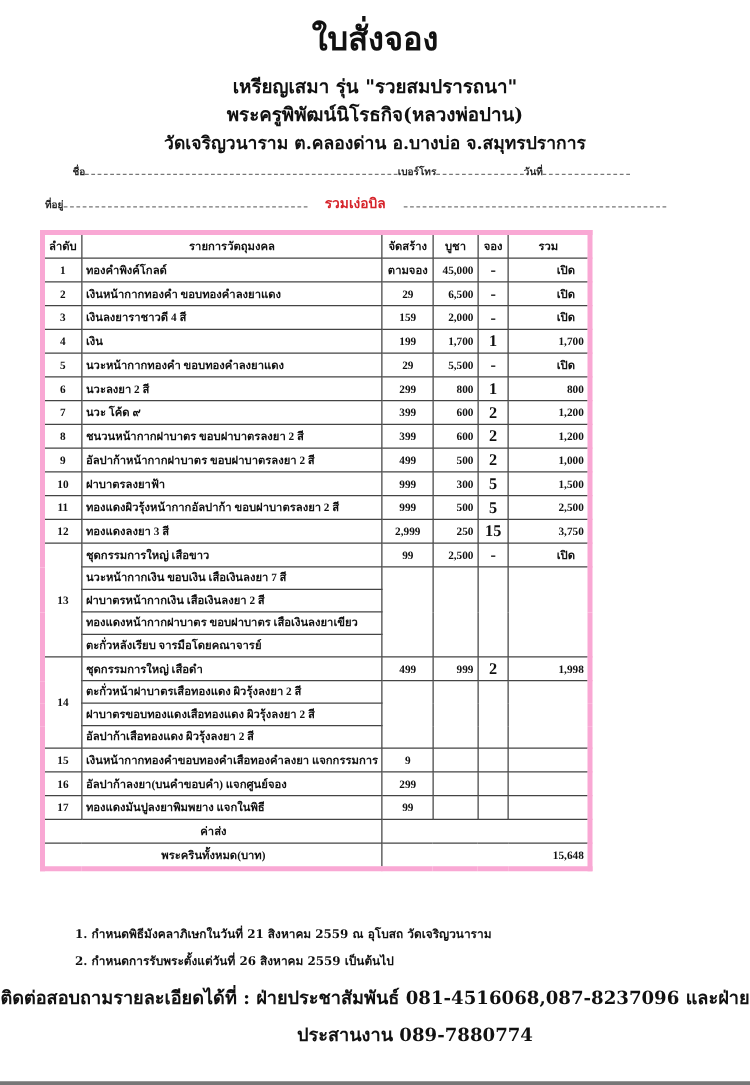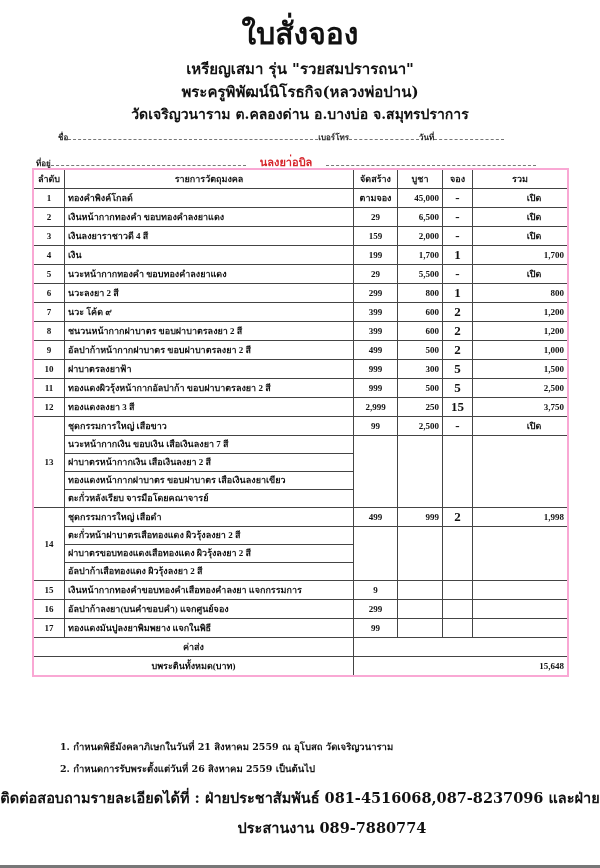--- a/index.html
+++ b/index.html
@@ -1,36 +1,36 @@
 <!DOCTYPE html>
 <html><head>
 <meta charset="utf-8">
 <style>
   html, body { margin: 0; padding: 0; }
   body {
     width: 600px; height: 868px; background: #ffffff; position: relative; overflow: hidden;
     font-family: "DejaVu Serif", "Liberation Serif", serif; color: #111;
   }
   .center { position: absolute; left: 0; width: 600px; text-align: center; font-weight: bold; white-space: nowrap; }
-  #title { top: 10px; font-size: 30px; letter-spacing: 0px; }
+  #title { top: 10px; font-size: 26px; letter-spacing: 0px; }
   #sub1 { top: 57px; font-size: 15px; }
   #sub2 { top: 80px; font-size: 15px; }
   #sub3 { top: 103px; font-size: 14px; }
 
   .field-row { position: absolute; font-size: 8px; font-weight: bold; white-space: nowrap; color: #222; }
   .dots { display: inline-block; border-bottom: 1px dashed #777; height: 8px; vertical-align: baseline; }
   #row-fields1 { top: 131px; left: 58px; }
   #row-fields2 { top: 153px; left: 36px; }
   .red-label { color: #d6232a; font-size: 11px; font-weight: bold; margin: 0 14px; }
 
   table.order {
-    position: absolute; left: 32px; top: 168px; width: 537px;
+    position: absolute; left: 32px; top: 184px; width: 442px;
     border-collapse: collapse; font-size: 9px; font-weight: bold;
     font-family: "Liberation Serif", "DejaVu Serif", serif;
-    border: 2px solid #f9a8d4;
+    border: 4px solid #f9a8d4;
   }
   table.order td, table.order th {
     border: 1.5px solid #444; padding: 0 3px; height: 18px; line-height: 18px; white-space: nowrap;
   }
   table.order th { font-weight: bold; text-align: center; height: 17px; }
   .c-no { width: 24px; text-align: center; }
   .c-name { text-align: left; }
   .c-made { width: 37px; text-align: center; }
   .c-price { width: 38px; text-align: right; }
   .c-qty { width: 23px; text-align: center; font-size: 13px; }
@@ -52,21 +52,21 @@
 
 <div class="center" id="title">ใบสั่งจอง</div>
 <div class="center" id="sub1">เหรียญเสมา รุ่น "รวยสมปรารถนา"</div>
 <div class="center" id="sub2">พระครูพิพัฒน์นิโรธกิจ(หลวงพ่อปาน)</div>
 <div class="center" id="sub3">วัดเจริญวนาราม ต.คลองด่าน อ.บางบ่อ จ.สมุทรปราการ</div>
 
 <div class="field-row" id="row-fields1">
   <span>ชื่อ</span><span class="dots" style="width:250px"></span><span>เบอร์โทร</span><span class="dots" style="width:70px"></span><span>วันที่</span><span class="dots" style="width:70px"></span>
 </div>
 <div class="field-row" id="row-fields2">
-  <span>ที่อยู่</span><span class="dots" style="width:195px"></span><span class="red-label">นลงยา่อบิล</span><span class="dots" style="width:210px"></span>
+  <span>ที่อยู่</span><span class="dots" style="width:195px"></span><span class="red-label">รวมเง่อบิล</span><span class="dots" style="width:210px"></span>
 </div>
 
 <table class="order">
   <thead>
     <tr>
       <th class="c-no">ลำดับ</th>
       <th>รายการวัตถุมงคล</th>
       <th class="c-made">จัดสร้าง</th>
       <th class="c-price" style="text-align:center">บูชา</th>
       <th class="c-qty" style="font-size:9px">จอง</th>
@@ -237,21 +237,21 @@
         <td class="c-made">99</td>
         <td class="c-price"></td>
         <td class="c-qty"></td>
         <td class="c-sum"></td>
       </tr>
       <tr>
         <td class="merge-center" colspan="2">ค่าส่ง</td>
         <td class="total-val" colspan="4"></td>
       </tr>
       <tr>
-        <td class="merge-center" colspan="2">บพระตินทั้งหมด(บาท)</td>
+        <td class="merge-center" colspan="2">พระครินทั้งหมด(บาท)</td>
         <td class="total-val" colspan="4">15,648</td>
       </tr>
     </tbody>
 </table>
 
 <div class="notes" id="note1">1. กำหนดพิธีมังคลาภิเษกในวันที่ 21 สิงหาคม 2559 ณ อุโบสถ วัดเจริญวนาราม</div>
 <div class="notes" id="note2">2. กำหนดการรับพระตั้งแต่วันที่ 26 สิงหาคม 2559 เป็นต้นไป</div>
 <div class="center" id="contact1">ติดต่อสอบถามรายละเอียดได้ที่ : ฝ่ายประชาสัมพันธ์ 081-4516068,087-8237096 และฝ่าย</div>
 <div class="center" id="contact2">ประสานงาน 089-7880774</div>
 <div id="bottom-rule"></div>

